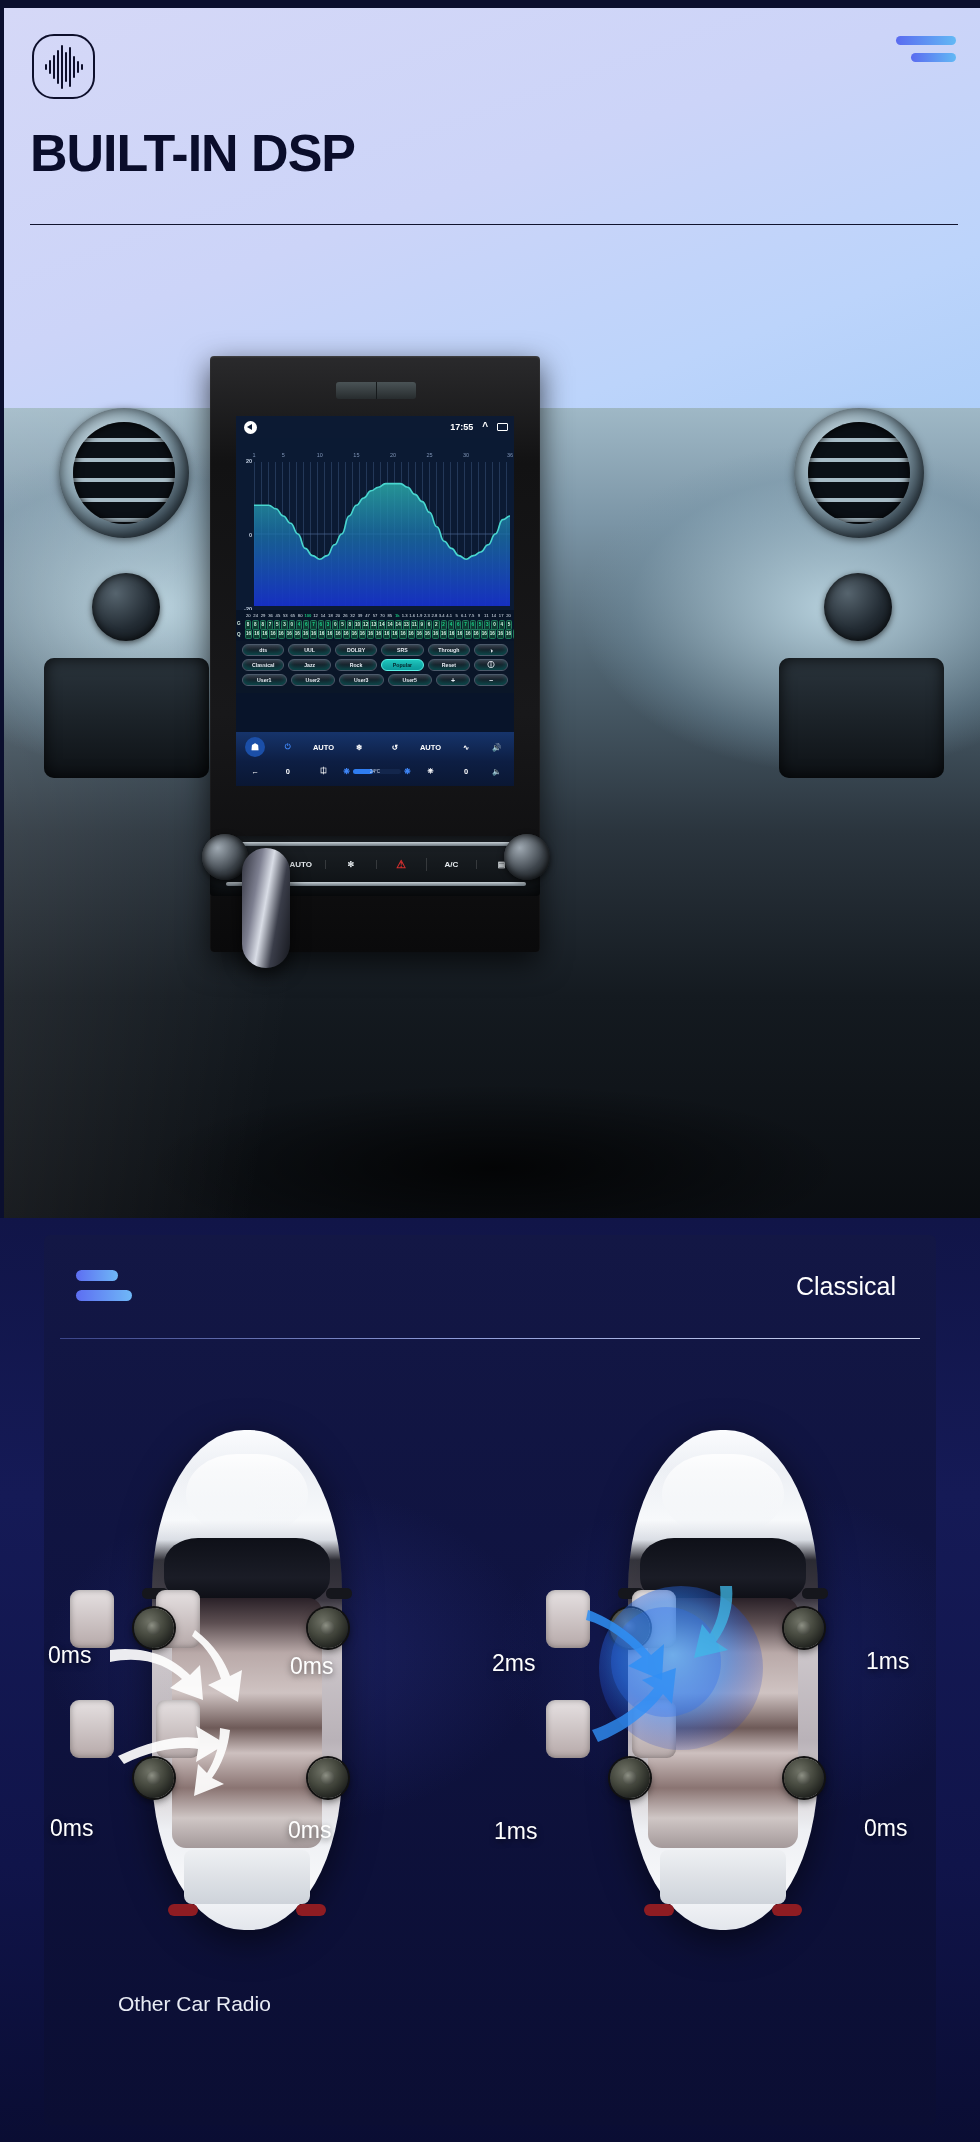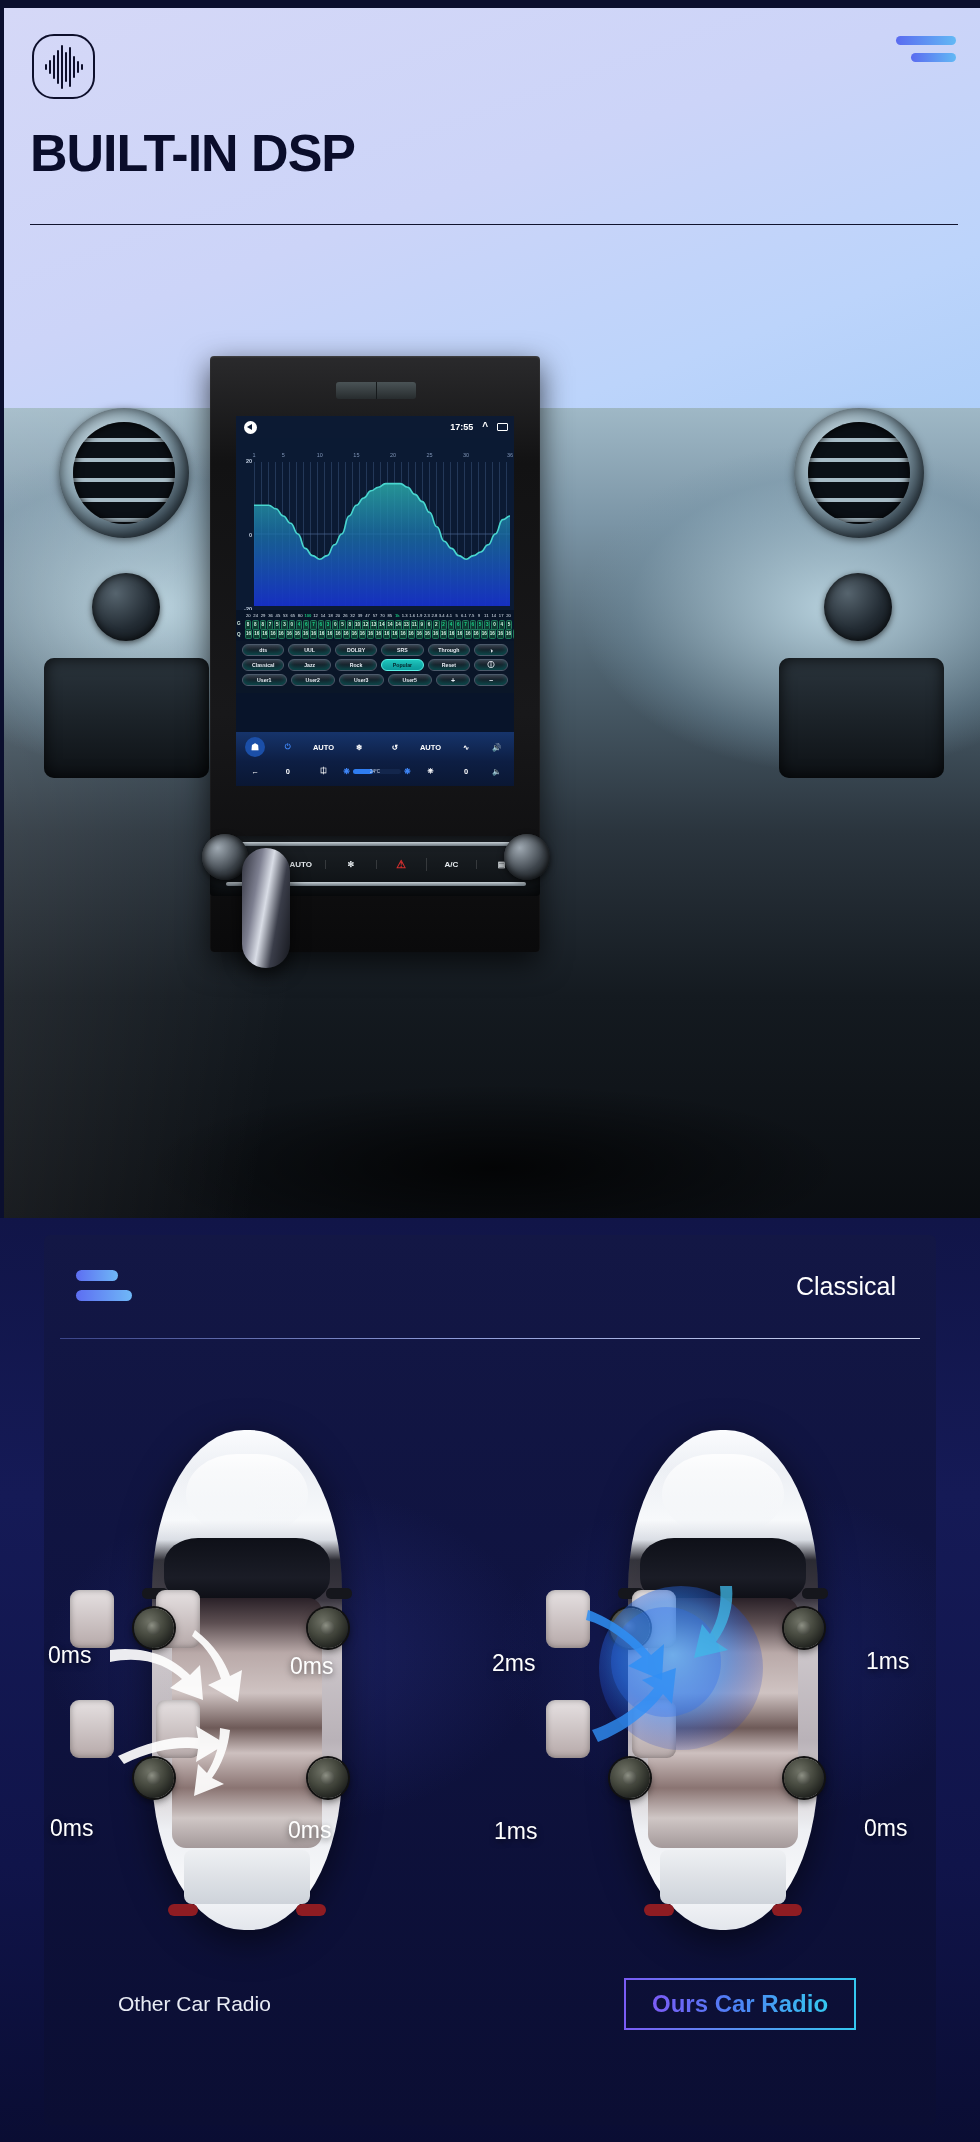--- a/index.html
+++ b/index.html
@@ -723,17 +723,14 @@
       <path d="M216 186 C 218 206 212 226 200 242 L212 250 L178 258 L186 224 L194 234 C202 220 206 204 204 186 Z" fill="#3fb8e8" opacity=".75"></path>
     </svg>
 
     <div class="ms" style="left:-24px; top:250px">2ms</div>
     <div class="ms" style="left:350px; top:248px">1ms</div>
     <div class="ms" style="left:-22px; top:418px">1ms</div>
     <div class="ms" style="left:348px; top:415px">0ms</div>
   </div>
 
   <div class="bottom-label" style="left:118px; top:1992px">Other Car Radio</div>
-  <div class="pill" style="left:624px; top:1978px">
-    <span>Ours Car Radio</span>
-  </div>
 
 </div>
 
 </body></html>

